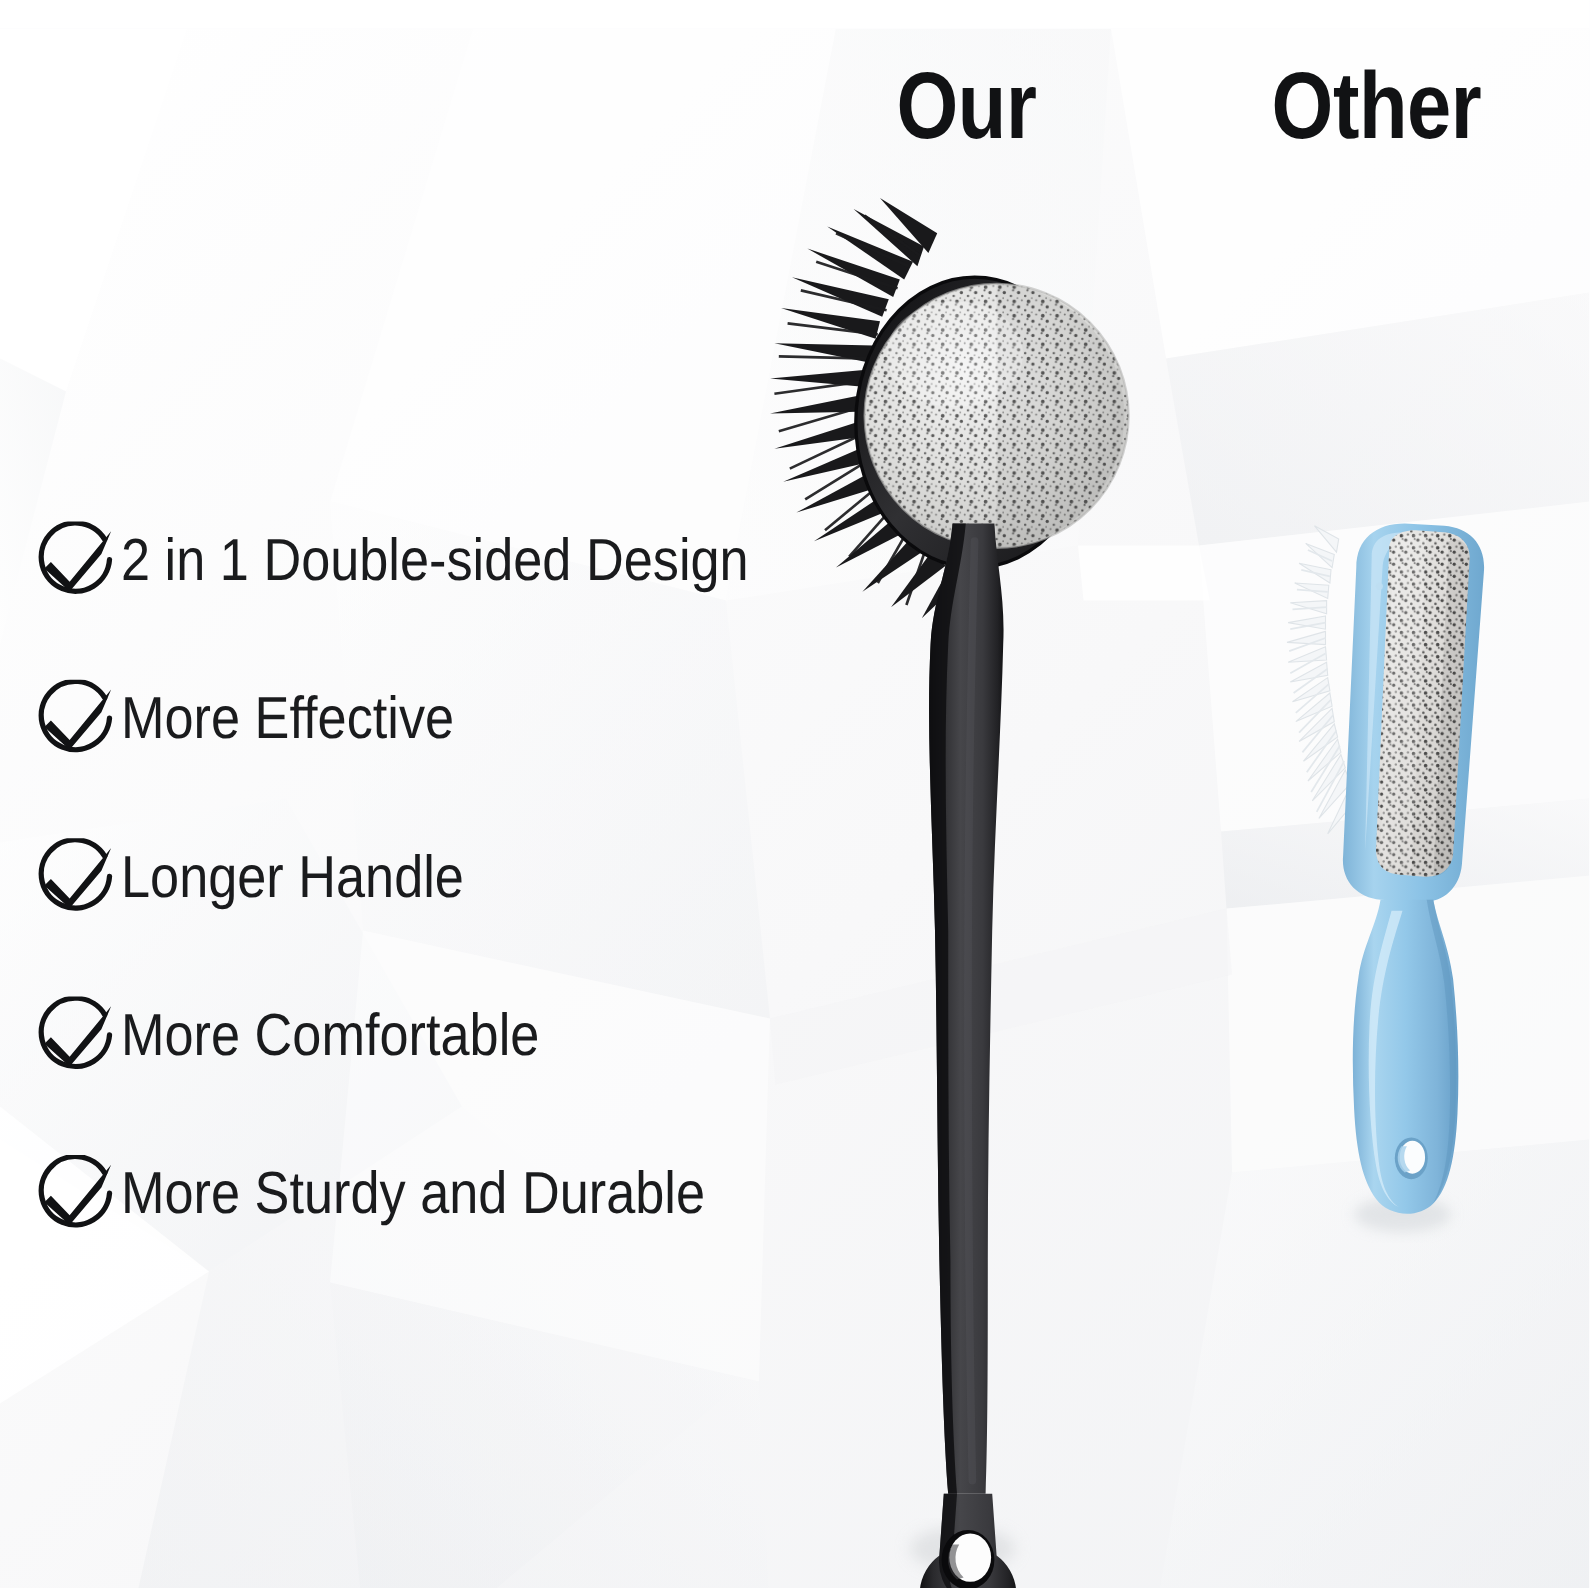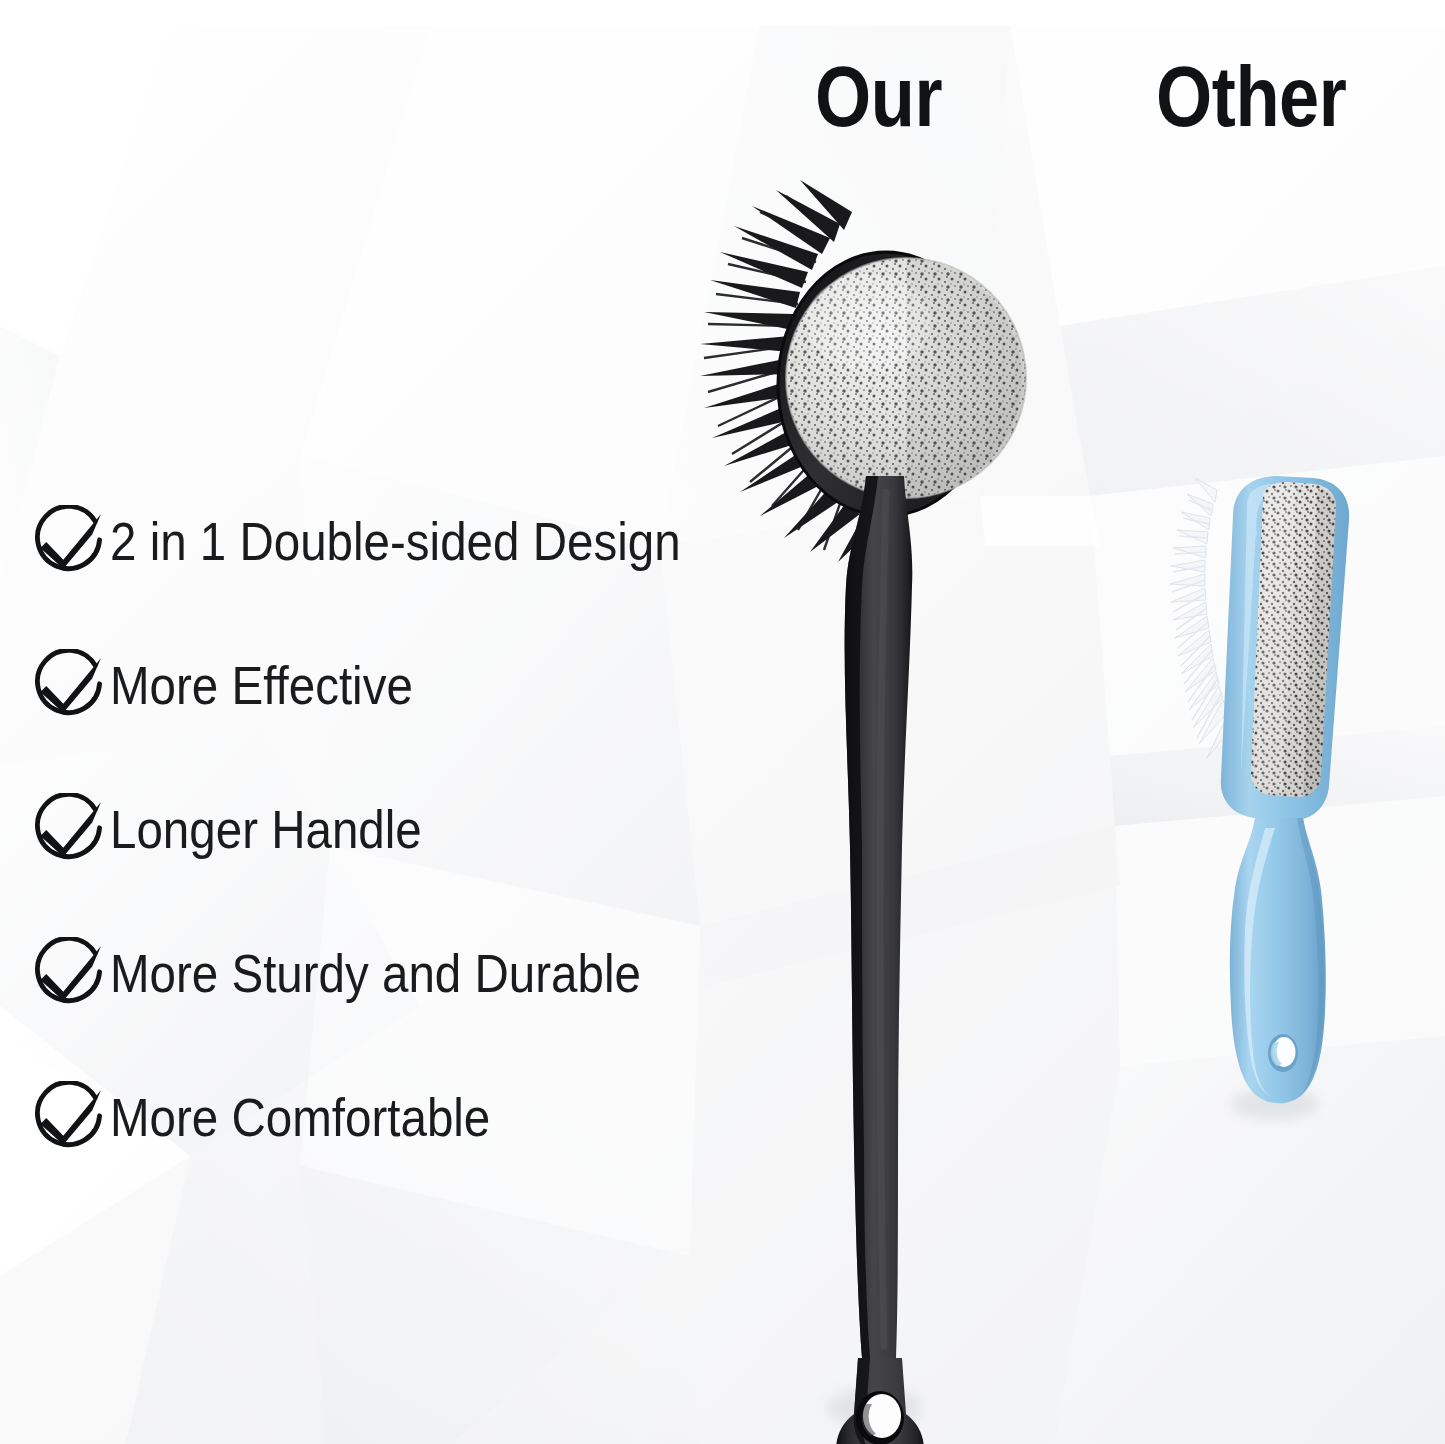--- a/index.html
+++ b/index.html
@@ -44,21 +44,21 @@
   #feature-list {
     position: absolute;
     left: 30px;
     top: 440px;
     width: 790px;
   }
   .feature-row {
     position: relative;
     height: 144px;
     display: flex;
-    align-items: center;
+    align-items: flex-start;
   }
   .check-icon {
     flex: 0 0 auto;
     width: 74px;
     height: 74px;
     margin-top: 8px;
   }
   .check-icon svg { display: block; width: 74px; height: 74px; }
   .feature-label {
     font-family: "Liberation Sans", sans-serif;
@@ -165,31 +165,31 @@
       <span class="feature-label">Longer Handle</span>
     </div>
 
     <div class="feature-row">
       <span class="check-icon">
         <svg viewBox="0 0 100 100">
           <path d="M 88 22 A 42 42 0 1 0 94 47" fill="none" stroke="#111214" stroke-width="6.5" stroke-linecap="round"></path>
           <path d="M 22 50 L 45 74 L 96 12 L 84 40 L 45 86 L 14 58 Z" fill="#111214"></path>
         </svg>
       </span>
-      <span class="feature-label">More Sturdy and Durable</span>
+      <span class="feature-label">More Comfortable</span>
     </div>
 
     <div class="feature-row">
       <span class="check-icon">
         <svg viewBox="0 0 100 100">
           <path d="M 88 22 A 42 42 0 1 0 94 47" fill="none" stroke="#111214" stroke-width="6.5" stroke-linecap="round"></path>
           <path d="M 22 50 L 45 74 L 96 12 L 84 40 L 45 86 L 14 58 Z" fill="#111214"></path>
         </svg>
       </span>
-      <span class="feature-label">More Comfortable</span>
+      <span class="feature-label">More Sturdy and Durable</span>
     </div>
 
   </div>
 
   <div class="product" id="product-our">
     <svg viewBox="0 0 380 1320">
       <defs>
         <radialGradient id="pumiceOur" cx="38%" cy="32%" r="78%">
           <stop offset="0%" stop-color="#f2f2f2"></stop>
           <stop offset="55%" stop-color="#dededc"></stop>

